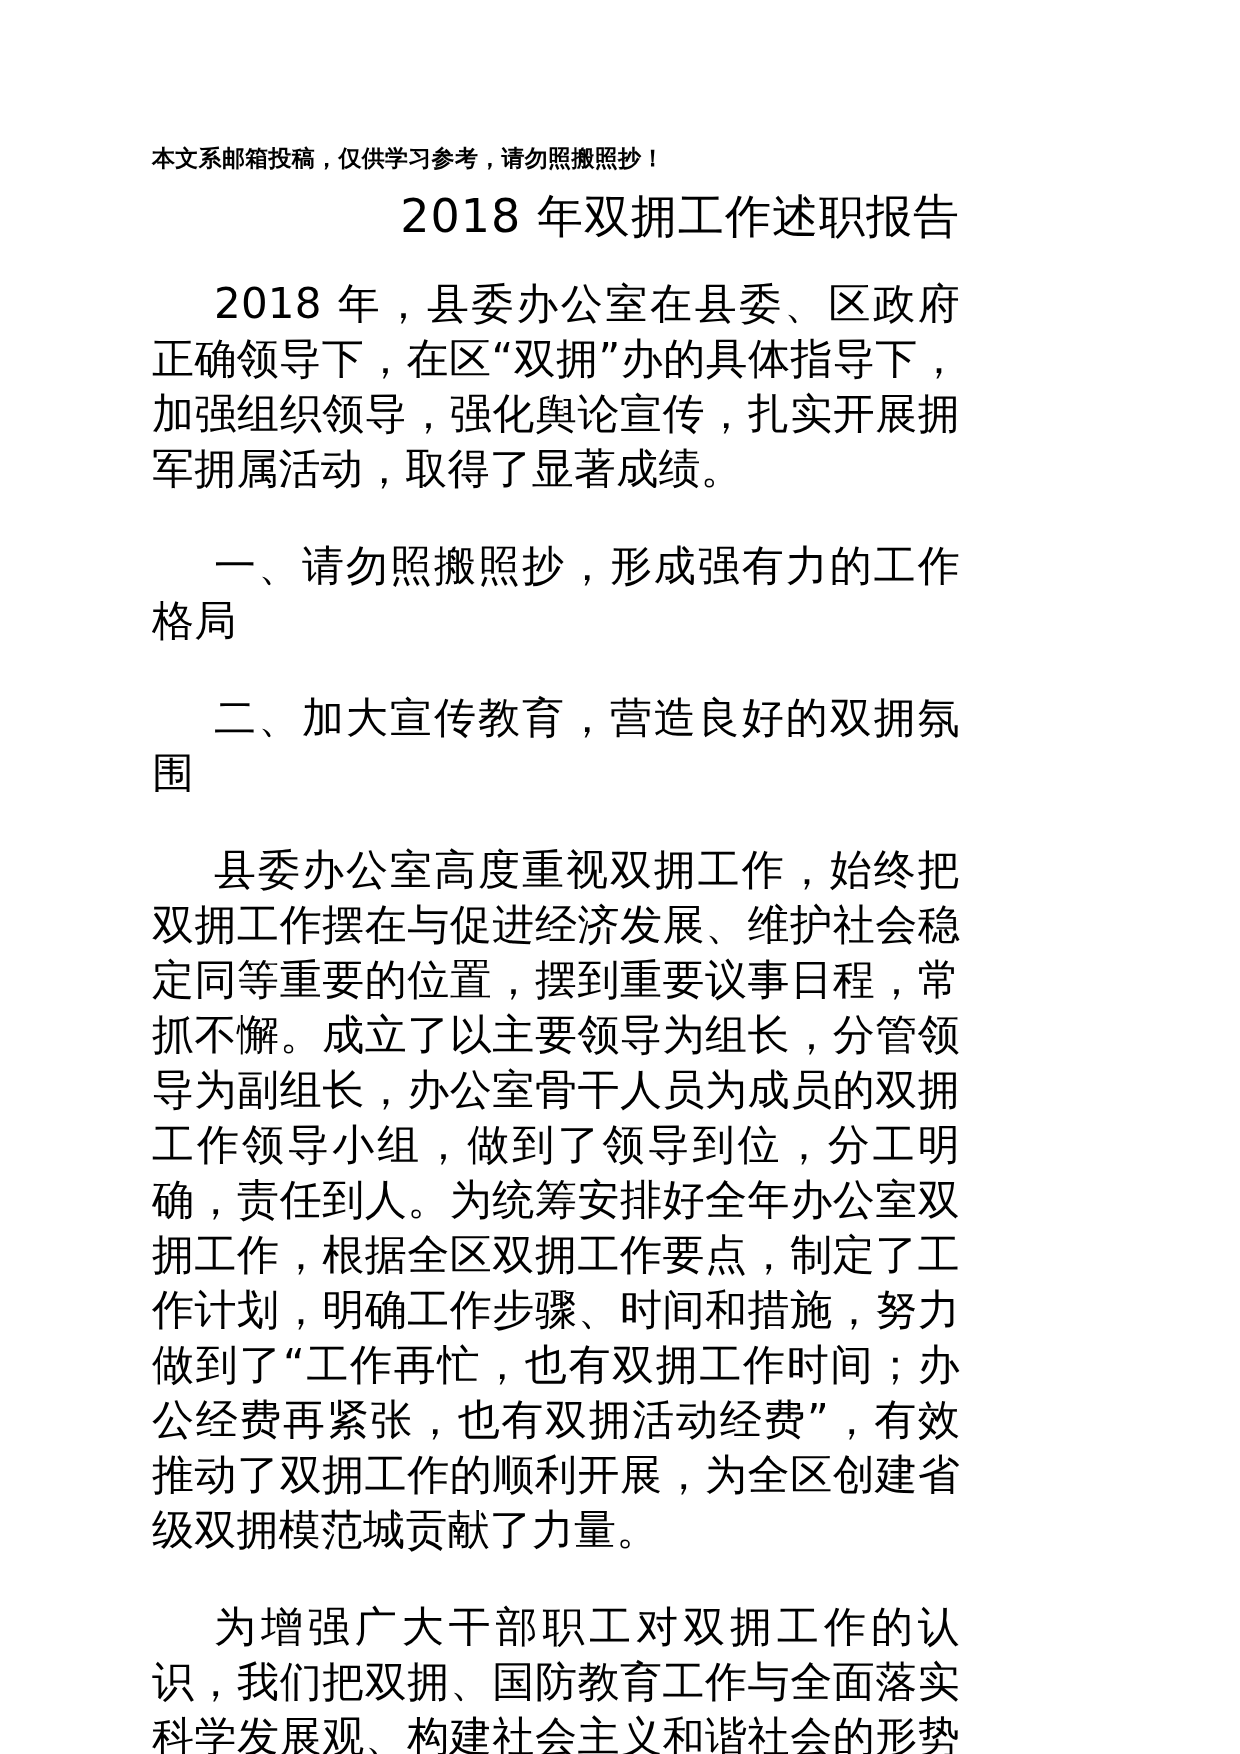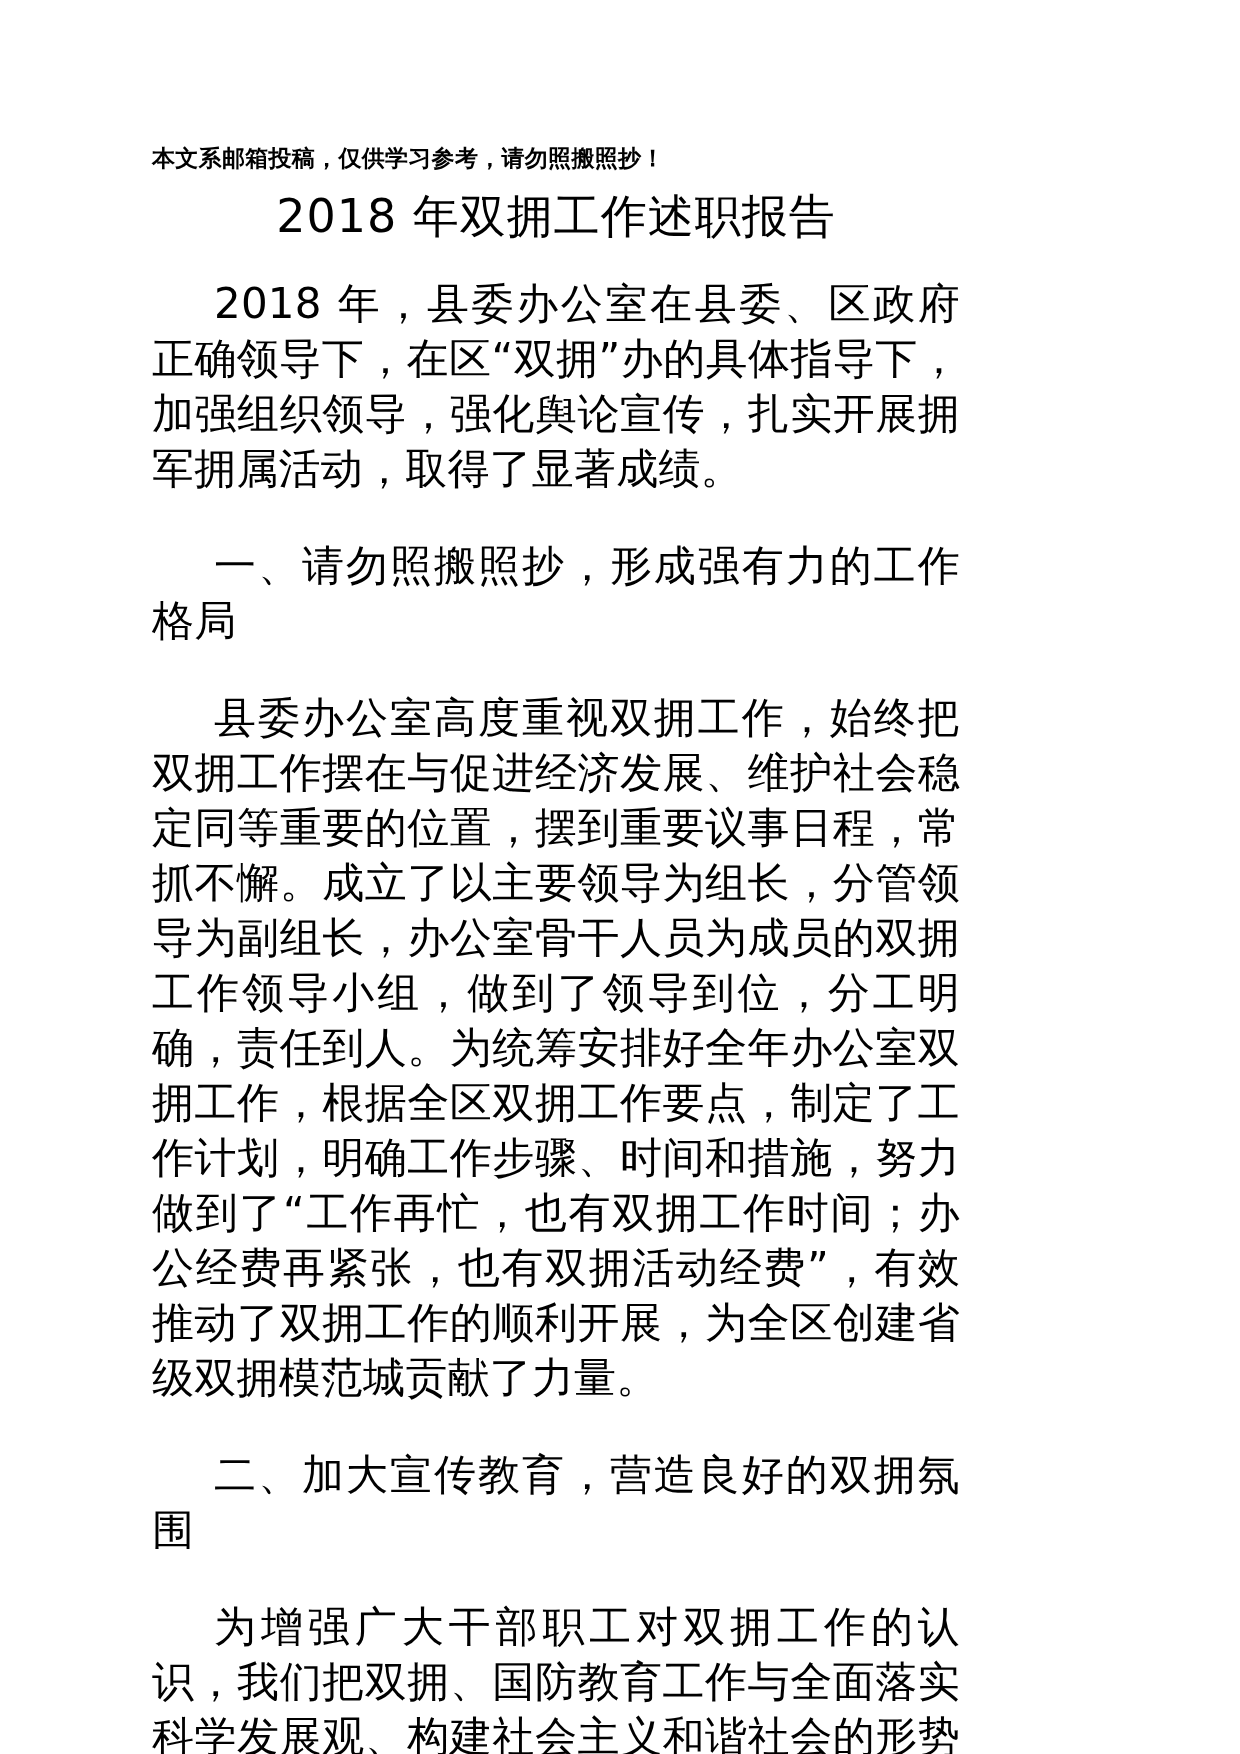--- a/index.html
+++ b/index.html
@@ -33,21 +33,21 @@
     margin-top: 143px;
     font-size: 23px;
     line-height: 1.35;
     letter-spacing: 0.3px;
     font-weight: 700;
     font-family: "DejaVu Sans", "Liberation Sans", sans-serif;
     white-space: nowrap;
   }
   .doc-title {
     margin-top: 14px;
-    text-align: center;
+    text-align: right;
     font-size: 46px;
     line-height: 1.25;
     letter-spacing: 1px;
     font-weight: 400;
     font-family: "DejaVu Sans", "Liberation Sans", sans-serif;
   }
   .para {
     margin-top: 16px;
     font-size: 42px;
     line-height: 55px;
@@ -74,21 +74,21 @@
   <div class="content">
 
     <div class="notice">本文系邮箱投稿，仅供学习参考，请勿照搬照抄！</div>
 
     <h1 class="doc-title">2018 年双拥工作述职报告</h1>
 
     <p class="para">2018 年，县委办公室在县委、区政府正确领导下，在区“双拥”办的具体指导下，加强组织领导，强化舆论宣传，扎实开展拥军拥属活动，取得了显著成绩。</p>
 
     <p class="para heading">一、请勿照搬照抄，形成强有力的工作格局</p>
 
+    <p class="para heading">二、加大宣传教育，营造良好的双拥氛围</p>
+
     <p class="para">县委办公室高度重视双拥工作，始终把双拥工作摆在与促进经济发展、维护社会稳定同等重要的位置，摆到重要议事日程，常抓不懈。成立了以主要领导为组长，分管领导为副组长，办公室骨干人员为成员的双拥工作领导小组，做到了领导到位，分工明确，责任到人。为统筹安排好全年办公室双拥工作，根据全区双拥工作要点，制定了工作计划，明确工作步骤、时间和措施，努力做到了“工作再忙，也有双拥工作时间；办公经费再紧张，也有双拥活动经费”，有效推动了双拥工作的顺利开展，为全区创建省级双拥模范城贡献了力量。</p>
-
-    <p class="para heading">二、加大宣传教育，营造良好的双拥氛围</p>
 
     <p class="para">为增强广大干部职工对双拥工作的认识，我们把双拥、国防教育工作与全面落实科学发展观、构建社会主义和谐社会的形势教育，与宣传中国人民解放军光辉历史伟绩，与宣传驻军部队大力支持地方经济社会发展全心全意为人民服务所作出的积极贡献结合起来，大力加强宣传教育。</p>
 
     <div class="spacer-bottom"></div>
   </div>
 </div>
 
 </body></html>

